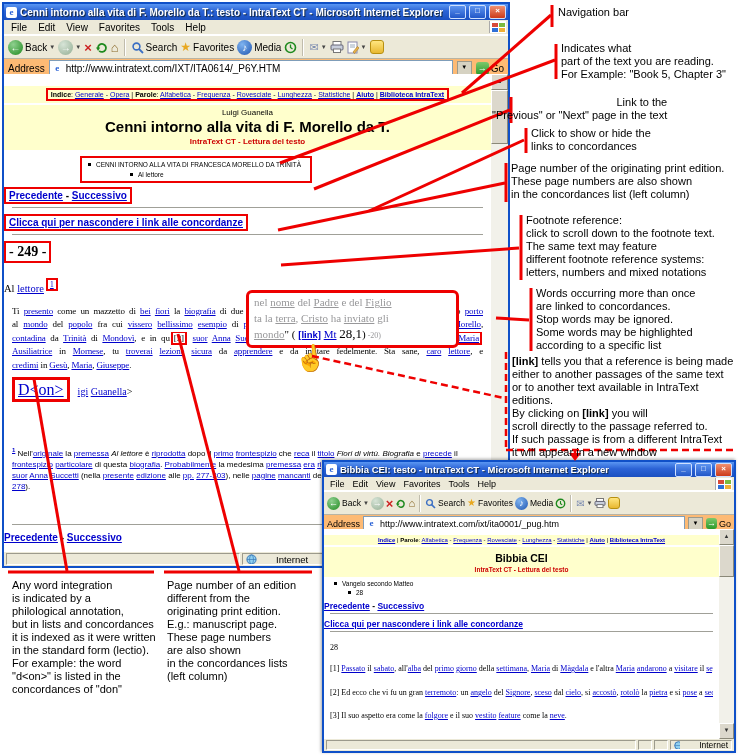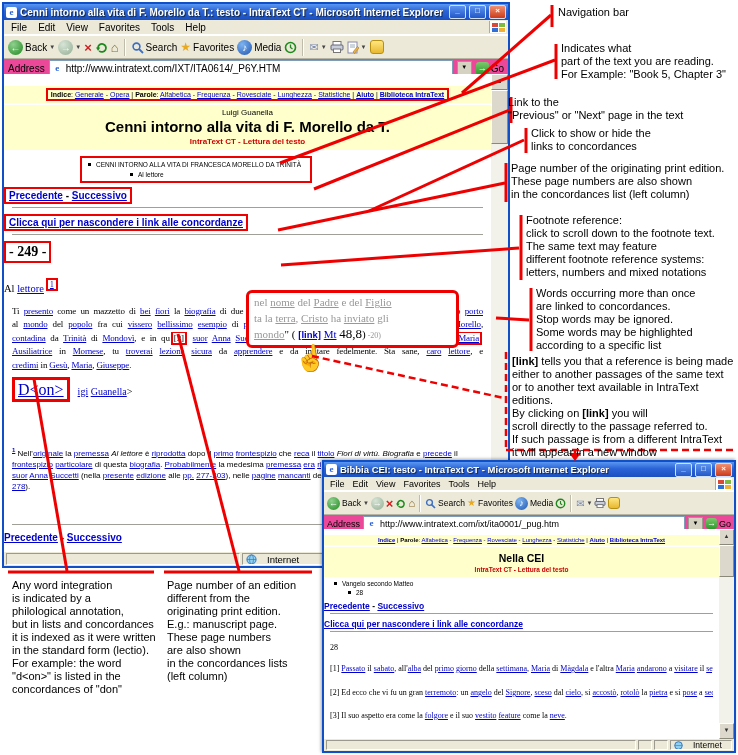--- a/index.html
+++ b/index.html
@@ -43,21 +43,21 @@
   .circ.fwd{background:radial-gradient(circle at 35% 30%,#D7E4D7,#93AE93);}
   .circ.media{background:radial-gradient(circle at 35% 30%,#7FB4F0,#1F55B0);}
   .dd{font-size:6px;color:#444;}
   .sep{width:1px;height:17px;background:#C0BCAC;border-right:1px solid #fff;margin:0 2px;}
   .stopx{color:#CC2222;font-weight:bold;font-size:13px;line-height:13px;}
   .homeg{font-size:13px;color:#8A6A2A;line-height:13px;}
   .star{color:#E8A820;font-size:12px;line-height:12px;}
   .mailg{font-size:11px;color:#7A8AB0;}
   .msgr{width:12px;height:12px;background:linear-gradient(#FFE680,#E8B830);border:1px solid #B89010;border-radius:3px;}
 
-  .addressbar{display:flex;align-items:center;background:#ec4899;border-bottom:1px solid #9C9A8C;}
+  .addressbar{display:flex;align-items:center;background:#fdba74;border-bottom:1px solid #9C9A8C;}
   #mainwin .addressbar{height:18px;font-size:10px;gap:4px;padding:0 4px;}
   #win2 .addressbar{height:17px;font-size:9px;gap:3px;padding:0 3px;}
   .addrbox{flex:1;display:flex;align-items:center;gap:3px;background:#fff;border:1px solid #7F9DB9;height:14px;padding:0 2px;overflow:hidden;}
   .addr-dd{flex:0 0 13px;height:12px;background:#D6D2C2;border:1px solid #9C9A8C;font-size:6px;text-align:center;line-height:11px;}
   .goarrow{width:13px;height:13px;background:linear-gradient(#7CC86C,#2A9A2A);border-radius:3px;color:#fff;
            font-size:9px;font-weight:bold;text-align:center;line-height:13px;}
 
   .content{position:absolute;background:#ffffff;overflow:hidden;}
   #mainwin .content{left:0;top:70px;width:487px;height:480px;}
   #win2 .content{left:0;top:67px;width:395px;height:210px;}
@@ -67,21 +67,21 @@
   #win2 .vscroll{right:0;top:67px;width:15px;height:210px;}
   .sbtn{flex:0 0 14px;background:#DCD8CC;border:1px solid;border-color:#fff #8A8878 #8A8878 #fff;
         font-size:6px;text-align:center;line-height:13px;color:#333;}
   .sthumb{flex:0 0 52px;background:#DCD8CC;border:1px solid;border-color:#fff #8A8878 #8A8878 #fff;}
   .sfill{flex:1;}
 
   .status{position:absolute;left:0;bottom:0;right:0;height:14px;background:#ECE9D8;display:flex;gap:2px;
           padding:1px 2px;box-sizing:border-box;font-size:9.5px;align-items:stretch;}
   #win2 .status{height:12px;font-size:8.5px;}
   .pane{border:1px solid;border-color:#9C9A8C #fff #fff #9C9A8C;background:#ECE9D8;display:flex;
-        align-items:center;gap:10px;padding:2px 3px;box-sizing:border-box;overflow:hidden;}
+        align-items:center;gap:19px;padding:2px 3px;box-sizing:border-box;overflow:hidden;}
 
   
   .navstrip{background:#FFFFCC;text-align:center;padding:2px 0;margin-top:12px;font-size:7px;}
   #win2 .navstrip{margin-top:6px;font-size:6px;padding:2px 0;}
   .redbox{display:inline-block;border:2px solid #EE0000;padding:1px 3px;background:transparent;}
   .docheader{background:#FFFFCC;text-align:center;margin-top:2px;padding:3px 0 4px 0;}
   .author{font-size:8px;}
   .doctitle{font-size:15px;font-weight:bold;margin-top:1px;}
   #win2 .doctitle{font-size:10.5px;margin-top:2px;}
   .subtitle{font-size:8px;font-weight:bold;color:#CC0000;margin-top:2px;}
@@ -377,21 +377,21 @@
       <span class="addr-dd">▼</span>
       <span class="titem">
           <span class="goarrow" style="width:11px;height:11px;line-height:11px;">→</span>
           <span>Go</span>
         </span>
     </div>
 
     <div class="content">
       <div class="navstrip"><span><span class="tk-lb">Indice</span><span class="tk-p"> | </span><span class="tk-b">Parole</span><span class="tk-p">: </span><span class="tk-l">Alfabetica</span><span class="tk-p"> - </span><span class="tk-l">Frequenza</span><span class="tk-p"> - </span><span class="tk-l">Rovesciate</span><span class="tk-p"> - </span><span class="tk-l">Lunghezza</span><span class="tk-p"> - </span><span class="tk-l">Statistiche</span><span class="tk-p"> | </span><span class="tk-lb">Aiuto</span><span class="tk-p"> | </span><span class="tk-lb">Biblioteca IntraText</span></span></div>
       <div class="docheader">
-        <div class="doctitle">Nella CEI</div>
+        <div class="doctitle">Bibbia CEI</div>
         <div class="subtitle">IntraText CT - Lettura del testo</div>
       </div>
       <div class="crumb-plain">
         <div class="crumb1"><span class="sqb"></span><span>Vangelo secondo Matteo</span></div>
         <div class="crumb2"><span class="sqb"></span><span>28</span></div>
       </div>
       <div class="crow" style="font-size:8.5px;margin-top:5px;"><span><span class="tk-lb">Precedente</span><span class="tk-b"> - </span><span class="tk-lb">Successivo</span></span></div>
       <div class="chr" style="margin:2px 6px;"></div>
       <div class="crow" style="font-size:8.5px;margin-top:1px;"><span><span class="tk-lb">Clicca qui per nascondere i link alle concordanze</span></span></div>
       <div class="chr" style="margin:2px 6px;"></div>
@@ -418,21 +418,21 @@
             <line x1="0.8" y1="4.5" x2="8.2" y2="4.5" stroke="#3A78B8" stroke-width="0.6"></line>
           </svg>
         <span>Internet</span>
       </div>
     </div>
   </div>
 
   <div id="sample-overlay">
     <div class="ovline"><span class="tk-g">nel </span><span class="tk-gl">nome</span><span class="tk-g"> del </span><span class="tk-gl">Padre</span><span class="tk-g"> e del </span><span class="tk-gl">Figlio</span></div>
     <div class="ovline"><span class="tk-g">ta la </span><span class="tk-gl">terra</span><span class="tk-g">, </span><span class="tk-gl">Cristo</span><span class="tk-g"> ha </span><span class="tk-gl">inviato</span><span class="tk-g"> gli</span></div>
-    <div class="ovline"><span class="tk-gl">mondo</span><span class="tk-p">" ( </span><span class="tk-lbs">[link]</span><span class="tk-p"> </span><span class="tk-l">Mt</span><span class="tk-p"> </span><span class="tk-big">48,8</span><span class="tk-p">)</span><span class="tk-gs"> -20)</span></div>
+    <div class="ovline"><span class="tk-gl">mondo</span><span class="tk-p">" ( </span><span class="tk-lbs">[link]</span><span class="tk-p"> </span><span class="tk-l">Mt</span><span class="tk-p"> </span><span class="tk-big">28,1</span><span class="tk-p">)</span><span class="tk-gs"> -20)</span></div>
   </div>
   <div id="handcur">☝</div>
 
   <svg id="ann" width="738" height="755" viewBox="0 0 738 755">
     <g stroke="#EE0000" stroke-width="3">
       <line x1="462" y1="93" x2="551" y2="15"></line>
       <line x1="280" y1="163" x2="555" y2="60"></line>
       <line x1="314" y1="189" x2="510" y2="110"></line>
       <line x1="369" y1="211" x2="524" y2="140"></line>
       <line x1="278" y1="230" x2="505" y2="183"></line>
@@ -458,21 +458,21 @@
       <line x1="506" y1="450" x2="733" y2="450"></line>
       <line x1="575" y1="450" x2="575" y2="455"></line>
     </g>
     <polygon points="569,453 581,453 575,461" fill="#EE0000"></polygon>
   </svg>
 
   <div class="albl" style="left:558px;top:6px;">Navigation bar</div>
   <div class="albl" style="left:561px;top:42px;">Indicates what
 part of the text you are reading.
 For Example: "Book 5, Chapter 3"</div>
-  <div class="albl" style="left:508px;top:96px;">Link to the
+  <div class="albl" style="left:492px;top:96px;text-align:right;">Link to the
 "Previous" or "Next" page in the text</div>
   <div class="albl" style="left:531px;top:127px;">Click to show or hide the
 links to concordances</div>
   <div class="albl" style="left:511px;top:162px;">Page number of the originating print edition.
 These page numbers are also shown
 in the concordances list (left column)</div>
   <div class="albl" style="left:526px;top:214px;">Footnote reference:
 click to scroll down to the footnote text.
 The same text may feature
 different footnote reference systems:

